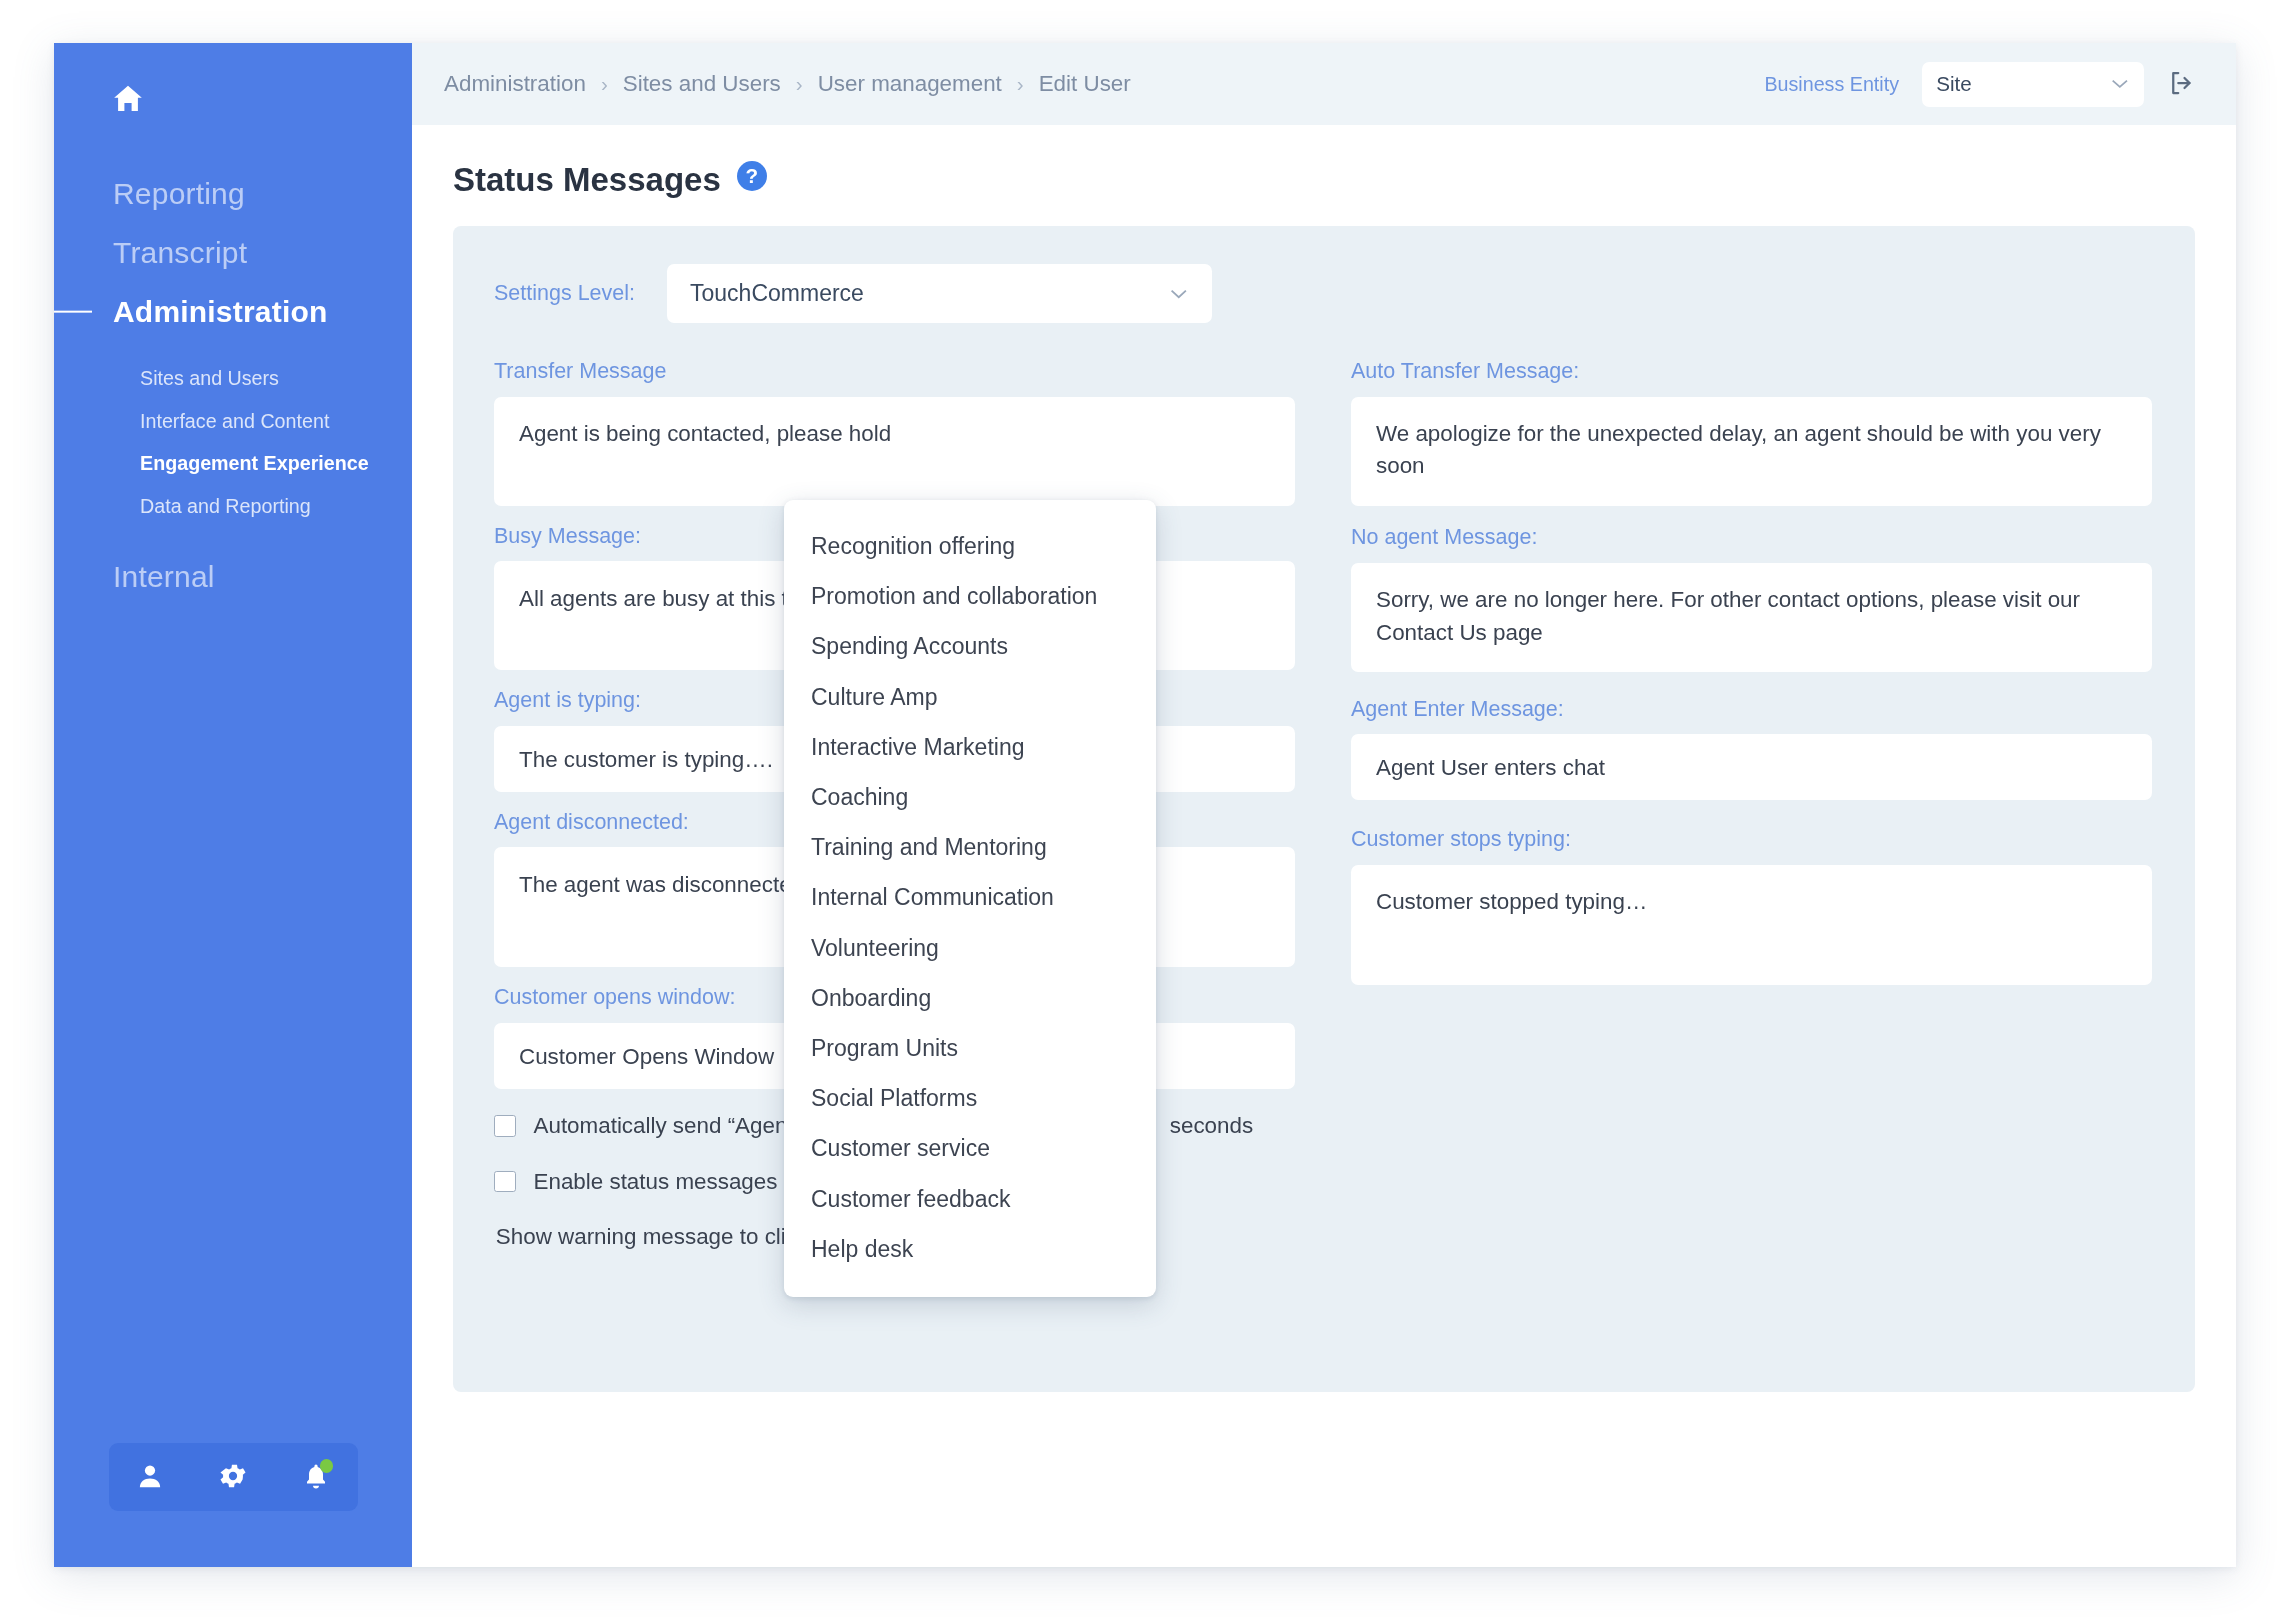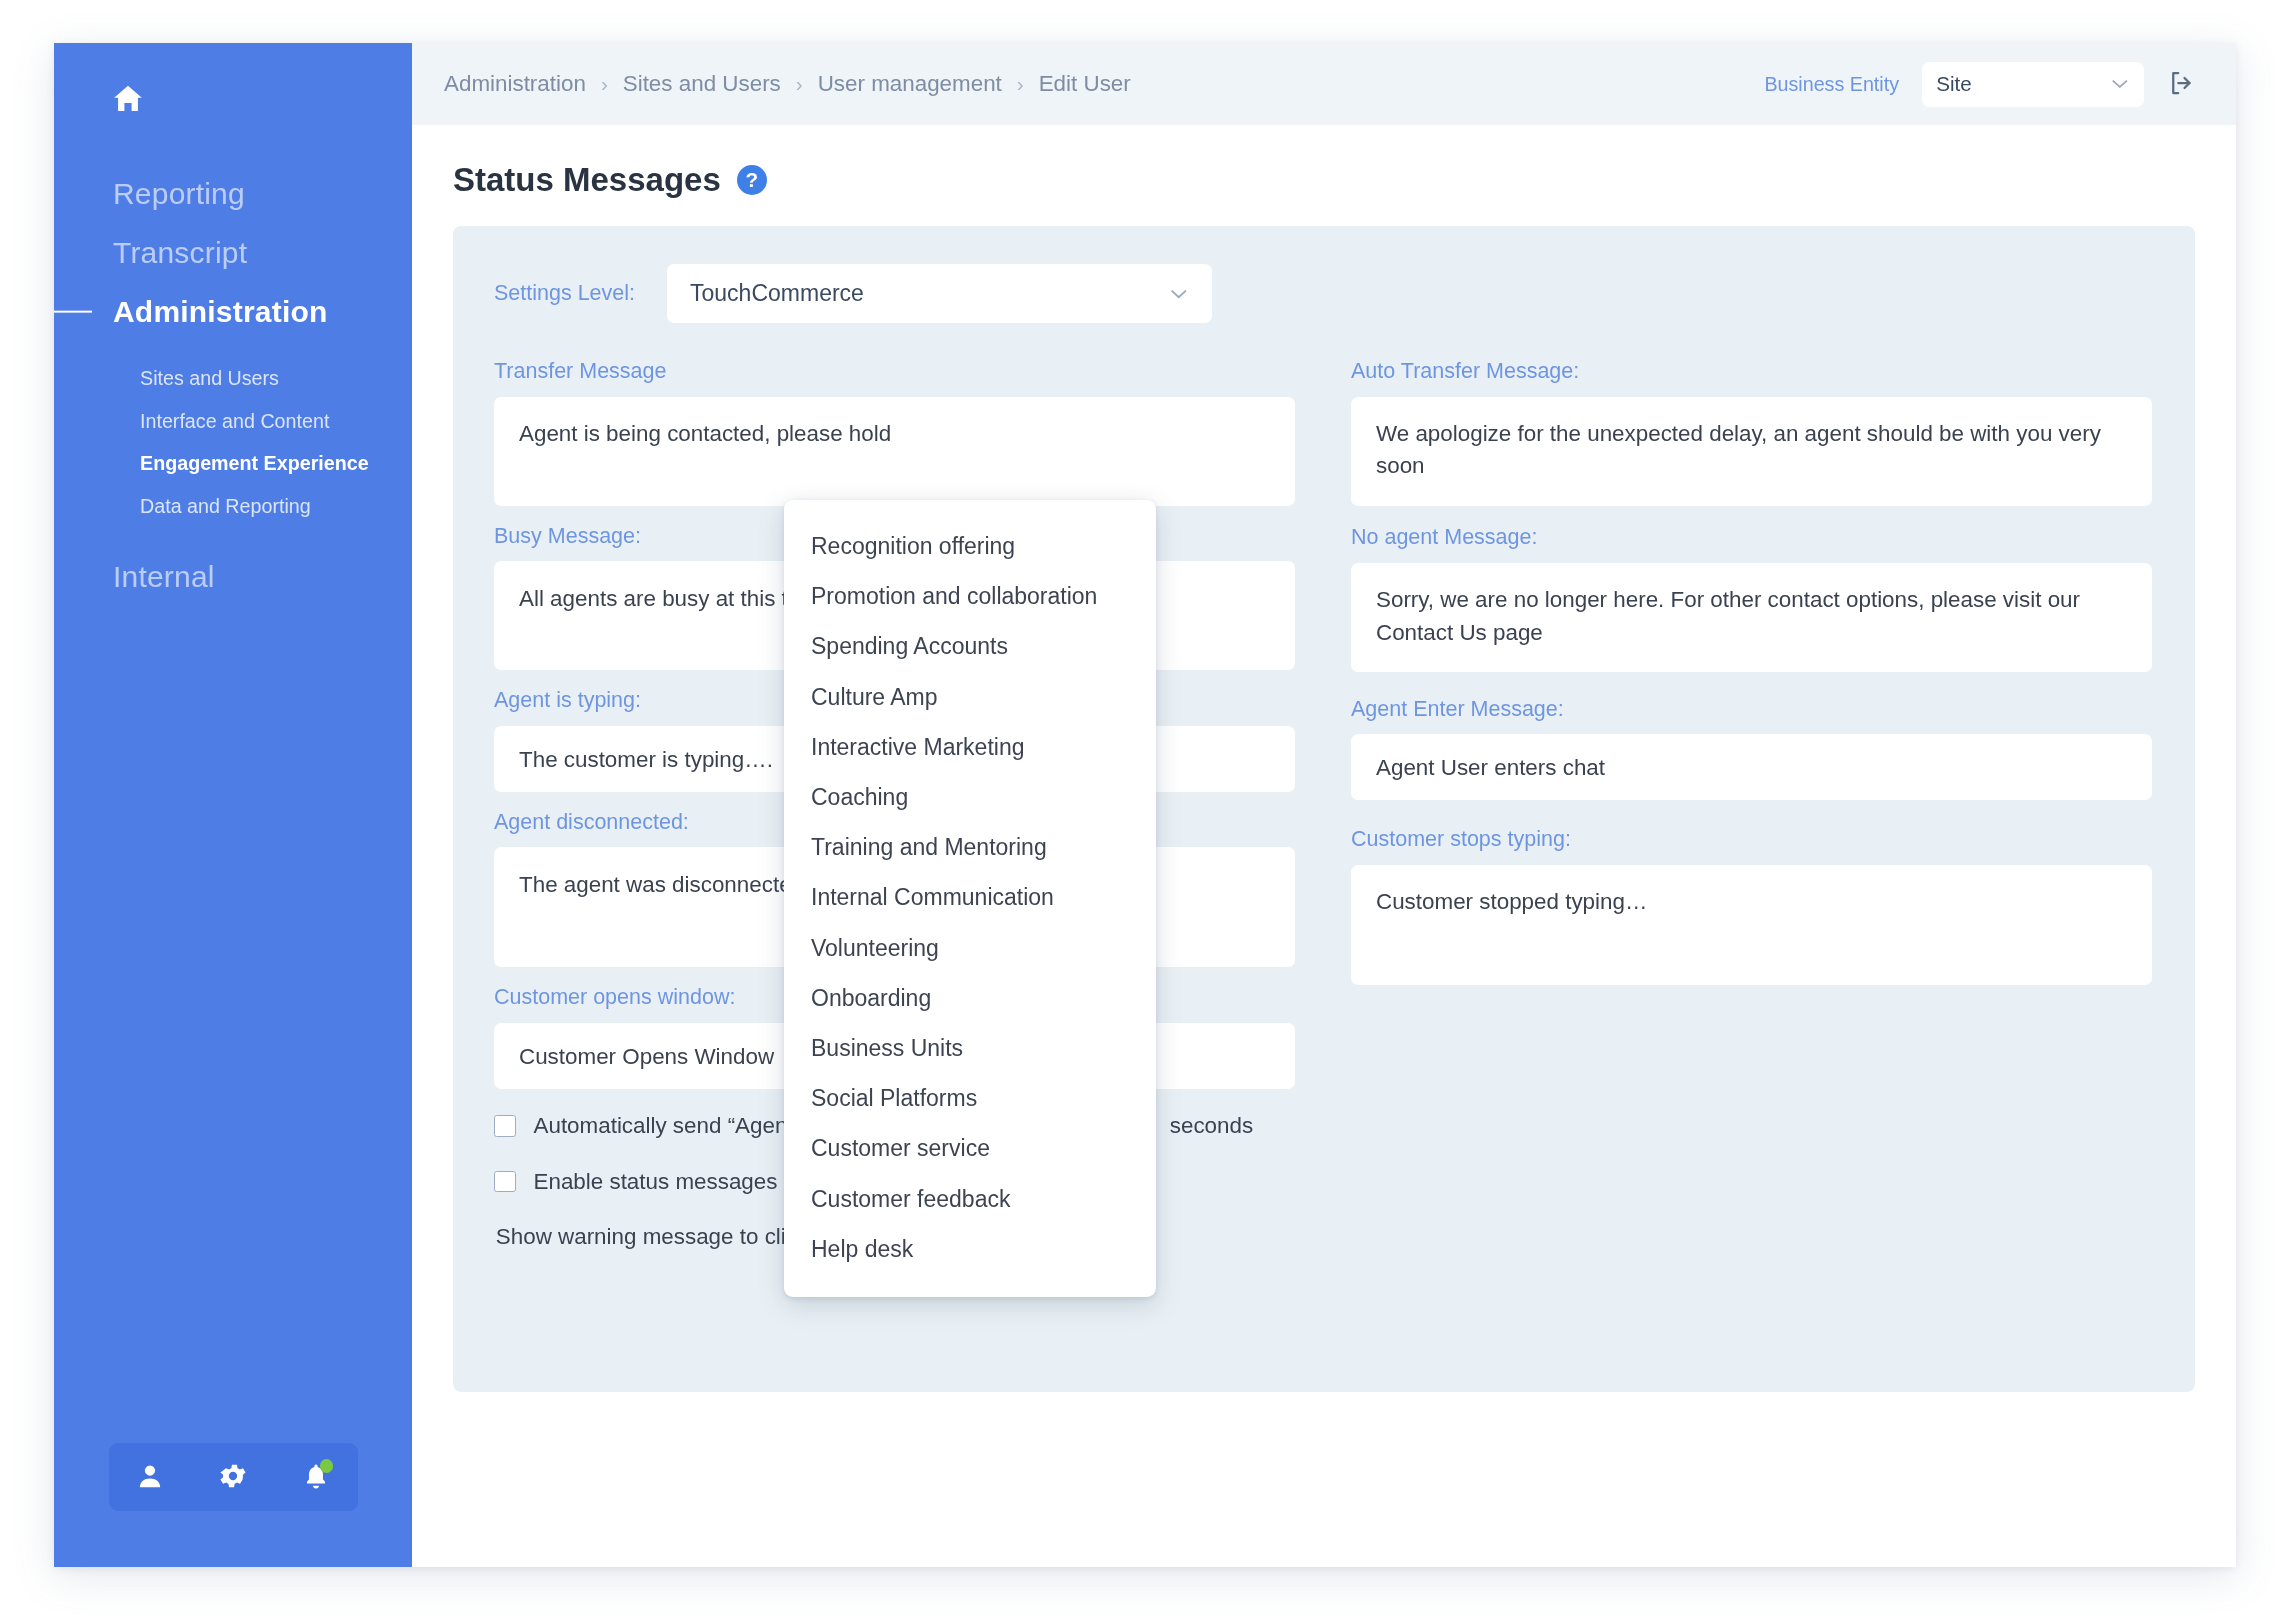--- a/index.html
+++ b/index.html
@@ -139,21 +139,21 @@
     align-items: center;
     padding: 0 14.3px;
     font-size: 20.6px;
     color: #3a4a60;
   }
   #be-select .chev { margin-left: auto; color: #9aa8ba; font-size: 18px; }
 
   #page-title-row {
     padding: 36px 0 27px 41px;
     display: flex;
-    align-items: center;
+    align-items: flex-start;
     gap: 16px;
   }
   #page-title {
     font-size: 33px;
     font-weight: bold;
     color: #2a3342;
   }
   #help-icon {
     width: 30px; height: 30px;
     border-radius: 50%;
@@ -475,21 +475,21 @@
       <div class="dd-item">Recognition offering</div>
       <div class="dd-item">Promotion and collaboration</div>
       <div class="dd-item">Spending Accounts</div>
       <div class="dd-item">Culture Amp</div>
       <div class="dd-item">Interactive Marketing</div>
       <div class="dd-item">Coaching</div>
       <div class="dd-item">Training and Mentoring</div>
       <div class="dd-item">Internal Communication</div>
       <div class="dd-item">Volunteering</div>
       <div class="dd-item">Onboarding</div>
-      <div class="dd-item">Business Units</div>
+      <div class="dd-item">Program Units</div>
       <div class="dd-item">Social Platforms</div>
       <div class="dd-item">Customer service</div>
       <div class="dd-item">Customer feedback</div>
       <div class="dd-item">Help desk</div>
     </div>
 
   </div>
 </div>
 
 

